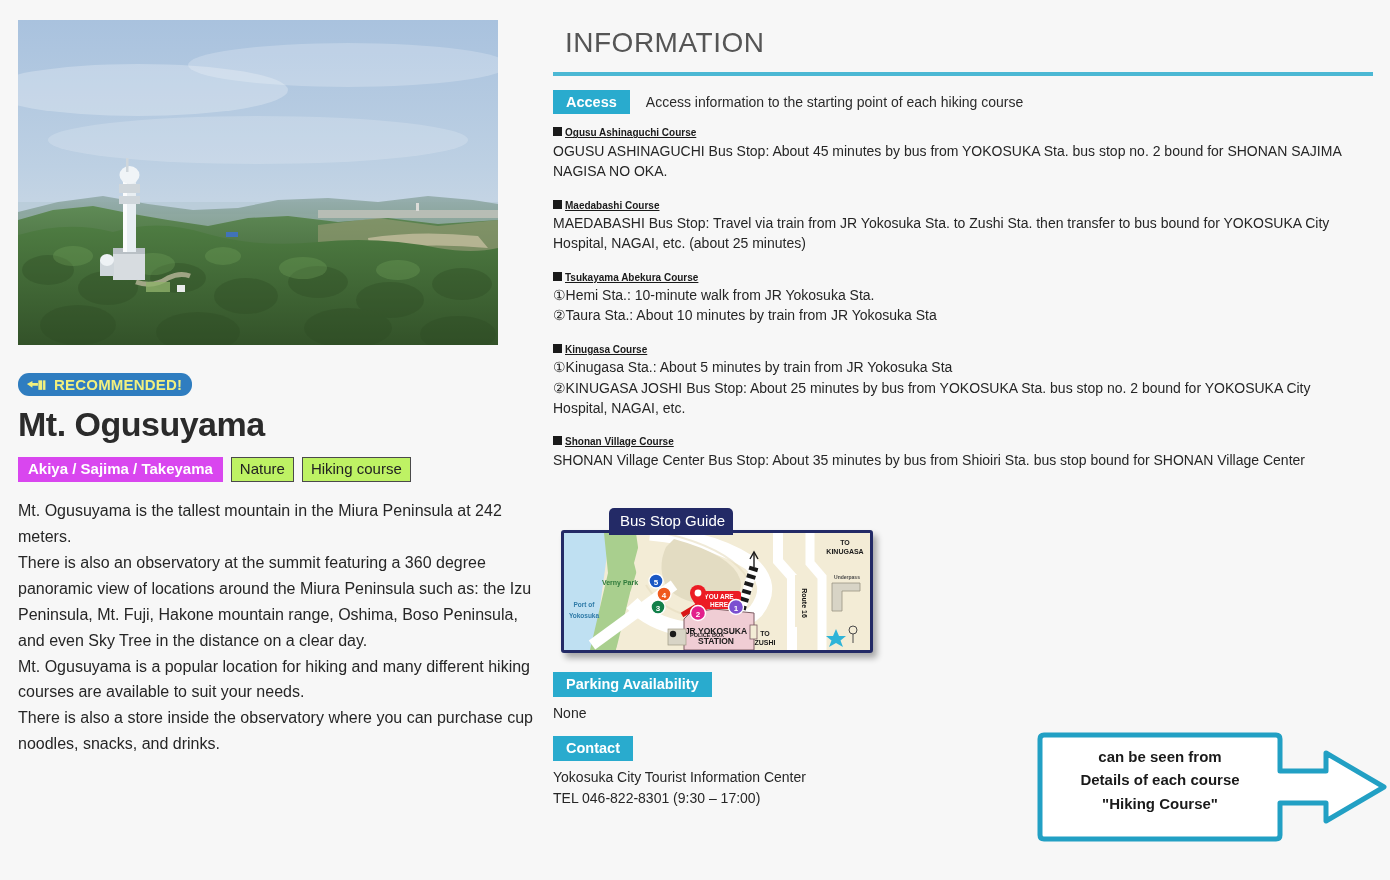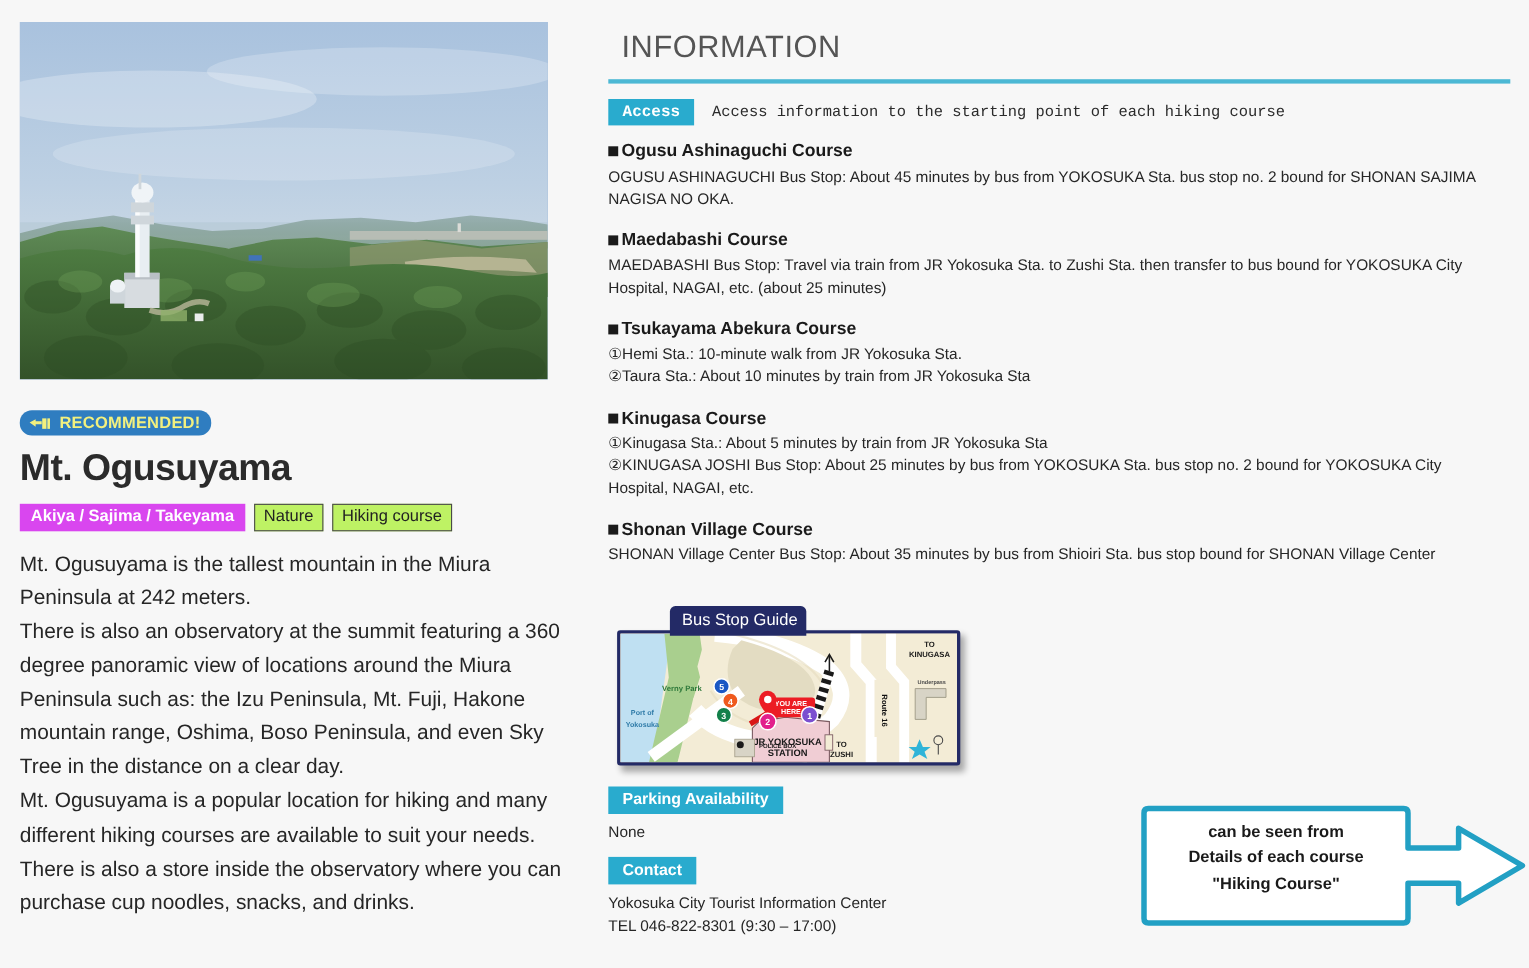--- a/index.html
+++ b/index.html
@@ -44,44 +44,44 @@
     background:#d946ef; color:#fff; font-size:15px; font-weight:bold;
     padding:3px 10px; line-height:1.25;
   }
   .tag-box {
     border:1.5px solid #4a4a4a; background:#bef264; color:#222;
     font-size:15px; padding:2px 8px; line-height:1.25;
   }
 
   .desc {
     margin-top:16px; width:515px;
-    font-size:19px; line-height:1.62; color:#262626;
+    font-size:16px; line-height:1.62; color:#262626;
   }
   .desc p { margin:0; }
 
   
   #right-col { position:absolute; left:553px; top:14px; width:820px; }
 
   .info-head {
     font-size:28px; color:#555; font-weight:normal;
     letter-spacing:0.5px; margin:12px; line-height:1.2;
   }
   .info-rule { height:4px; background:#4cb8d4; margin-top:9px; width:820px; }
 
-  .badge-row { display:flex; align-items:center; gap:16px; margin-top:14px;font-family:Liberation Mono, monospace; }
+  .badge-row { display:flex; align-items:center; gap:16px; margin-top:14px; }
   .chip {
     background:#29abce; color:#fff; font-weight:bold; font-size:14.5px;
     padding:3px 13px; line-height:1.3; display:inline-block;
   }
   .chip-note { font-size:14px; color:#2b2b2b; }
 
   .acc-block { margin-top:12px; }
   .acc-block + .acc-block { margin-top:17px; }
   .acc-title {
-    font-size:16px; font-weight:bold; color:#1a1a1a; line-height:1.45;
+    font-size:10px; font-weight:bold; color:#1a1a1a; line-height:1.45;text-decoration:underline;
   }
   .acc-title .sq {
     display:inline-block; width:9px; height:9px; background:#1a1a1a;
     margin-right:3px; vertical-align:0px;
   }
   .acc-body { font-size:14px; line-height:1.45; color:#262626; }
 
   
   .bus-guide { margin-top:38px; position:relative; width:320px; }
   .bus-tab {

